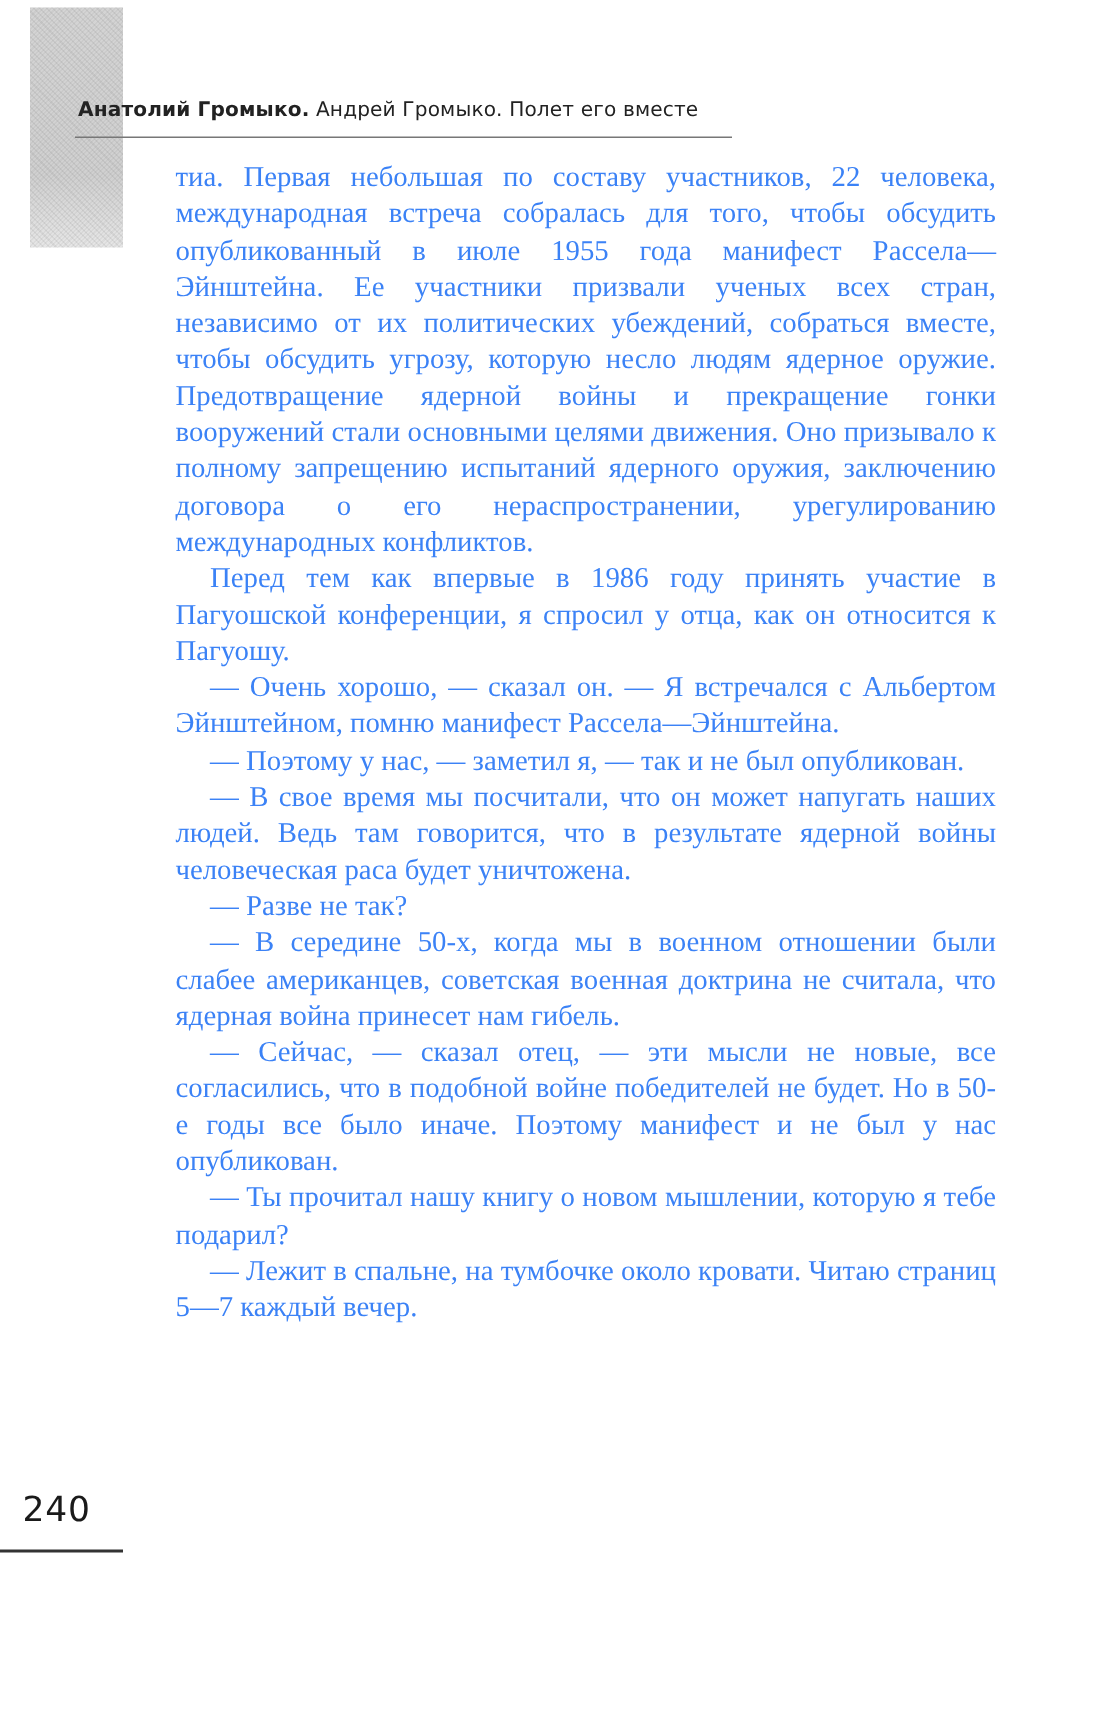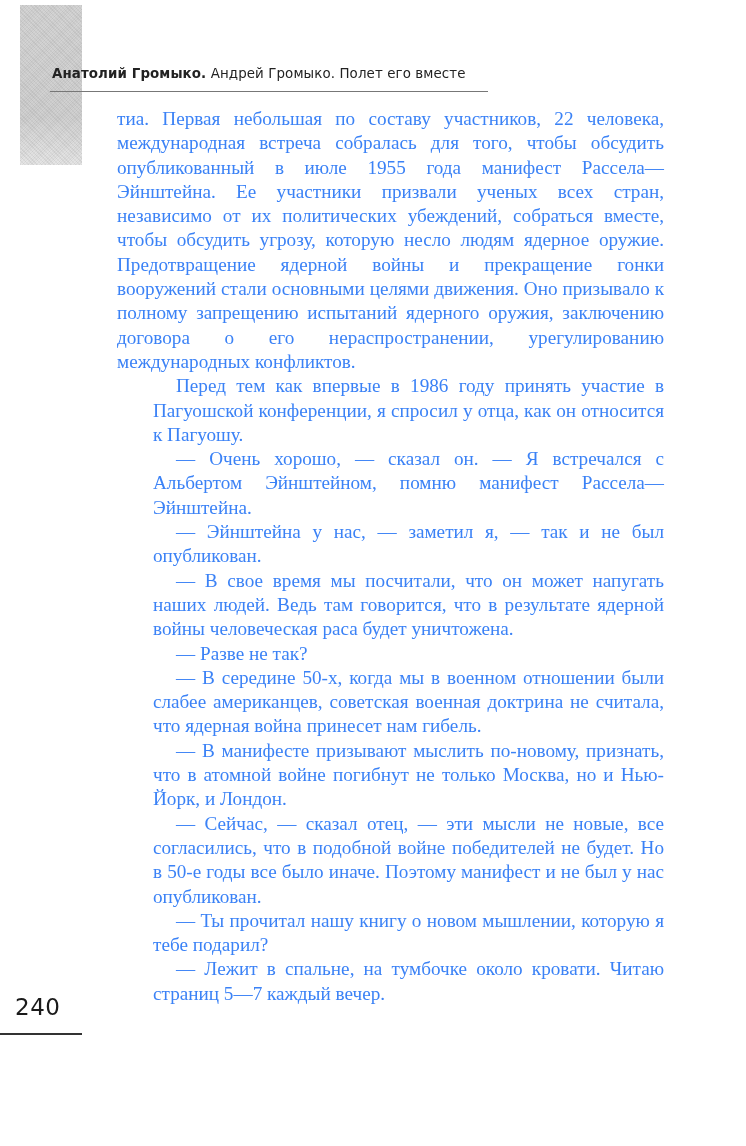--- a/index.html
+++ b/index.html
@@ -19,21 +19,21 @@
     .running-head .author { font-weight: bold; text-align: center; }
     .head-rule {
       position: absolute; left: 50px; top: 91px; width: 438px; height: 1px; background: #777;
     }
     .body-text {
       position: absolute; left: 117px; top: 107px; width: 547px;
       font-family: "Liberation Serif", serif; font-size: 19.2px; line-height: 24.3px;
       color: #3b82f6; text-align: justify;
     }
     .body-text p { margin: 0; }
-    .body-text p.indent { text-indent: 23px; margin-left: 36px; }
+    .body-text p.indent { text-indent: 23px; }
     .page-num {
       position: absolute; left: 15px; top: 994px;
       font-family: "DejaVu Sans", sans-serif; font-size: 23px; color: #1a1a1a; letter-spacing: 0.5px;
     }
     .page-num-rule {
       position: absolute; left: 0px; top: 1033px; width: 82px; height: 2px; background: #333;
     }
   </style>
 </head>
 <body>
@@ -43,24 +43,23 @@
 <div class="running-head">
   <span class="author">Анатолий Громыко.</span>
   <span>Андрей Громыко. Полет его вместе</span>
 </div>
 <div class="head-rule"></div>
 
 <div class="body-text">
   <p>тиа. Первая небольшая по составу участников, 22 человека, международная встреча собралась для того, чтобы обсудить опубликованный в июле 1955 года манифест Рассела—Эйнштейна. Ее участники призвали ученых всех стран, независимо от их политических убеждений, собраться вместе, чтобы обсудить угрозу, которую несло людям ядерное оружие. Предотвращение ядерной войны и прекращение гонки вооружений стали основными целями движения. Оно призывало к полному запрещению испытаний ядерного оружия, заключению договора о его нераспространении, урегулированию международных конфликтов.</p>
   <p class="indent">Перед тем как впервые в 1986 году принять участие в Пагуошской конференции, я спросил у отца, как он относится к Пагуошу.</p>
   <p class="indent">— Очень хорошо, — сказал он. — Я встречался с Альбертом Эйнштейном, помню манифест Рассела—Эйнштейна.</p>
-  <p class="indent">— Эйнштейна у нас, — заметил я, — так и не был опубликован.</p>
+  <p class="indent">— Поэтому у нас, — заметил я, — так и не был опубликован.</p>
   <p class="indent">— В свое время мы посчитали, что он может напугать наших людей. Ведь там говорится, что в результате ядерной войны человеческая раса будет уничтожена.</p>
   <p class="indent">— Разве не так?</p>
   <p class="indent">— В середине 50-х, когда мы в военном отношении были слабее американцев, советская военная доктрина не считала, что ядерная война принесет нам гибель.</p>
-  <p class="indent">— В манифесте призывают мыслить по-новому, признать, что в атомной войне погибнут не только Москва, но и Нью-Йорк, и Лондон.</p>
   <p class="indent">— Сейчас, — сказал отец, — эти мысли не новые, все согласились, что в подобной войне победителей не будет. Но в 50-е годы все было иначе. Поэтому манифест и не был у нас опубликован.</p>
   <p class="indent">— Ты прочитал нашу книгу о новом мышлении, которую я тебе подарил?</p>
   <p class="indent">— Лежит в спальне, на тумбочке около кровати. Читаю страниц 5—7 каждый вечер.</p>
 </div>
 
 <div class="page-num">240</div>
 <div class="page-num-rule"></div>
 
 </body></html>

